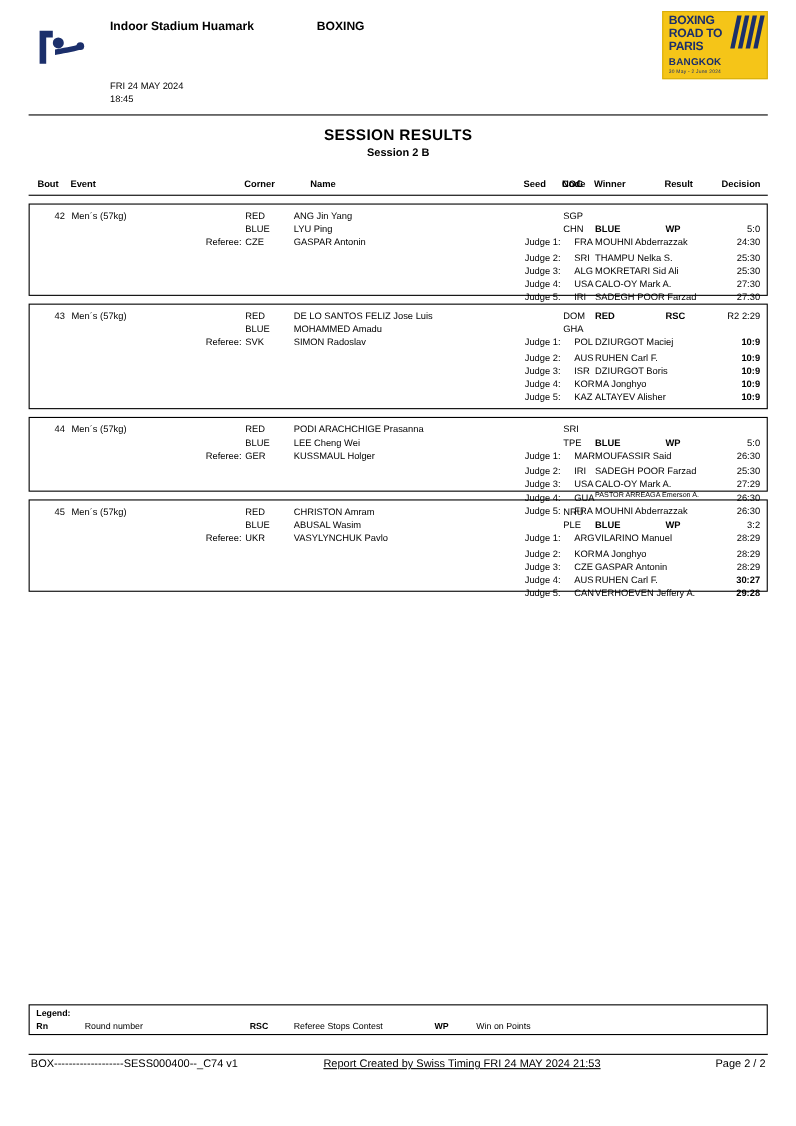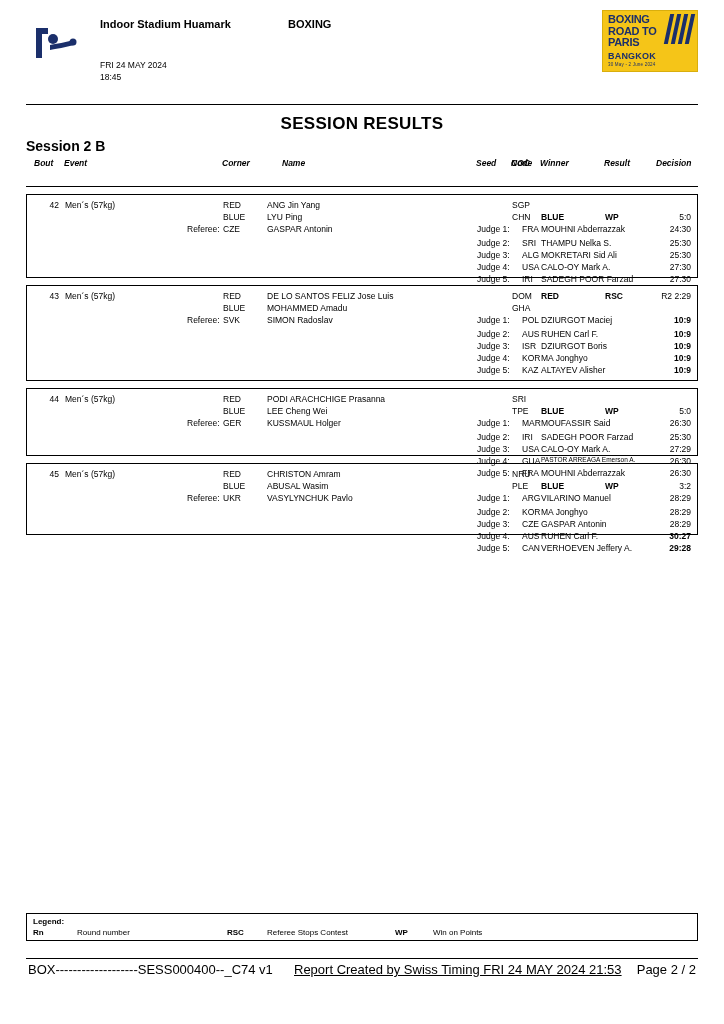--- a/index.html
+++ b/index.html
@@ -51,21 +51,21 @@
     position: absolute;
     left: 262px;
     top: 8px;
     font-size: 11px;
     font-weight: bold;
     color: #000;
   }
   .date-time {
     position: absolute;
     left: 74px;
-    top: 49px;
+    top: 62px;
     font-size: 8.5px;
     line-height: 12px;
     color: #000;
   }
   .logo-right {
     position: absolute;
     right: 0;
     top: 0;
     width: 96px;
     height: 62px;
@@ -117,42 +117,42 @@
     letter-spacing: 0.2px;
   }
   .rule-top {
     border-top: 1.5px solid #000;
     margin-top: 2px;
   }
 
   
   .title {
     text-align: center;
-    font-size: 17px;
+    font-size: 14px;
     font-weight: bold;
     margin-top: 9px;
     letter-spacing: 0.3px;
   }
   .subtitle {
-    text-align: left;
-    font-size: 14px;
+    text-align: center;
+    font-size: 10px;
     font-weight: bold;
     margin-top: 4px;
   }
 
   
   .colhead {
     position: relative;
     height: 22px;
     margin-top: 10px;
     border-bottom: 1px solid #000;
     font-size: 8.5px;
     font-weight: bold;
   }
-  .colhead span { position: absolute; bottom: 18px; font-style: italic; }
+  .colhead span { position: absolute; bottom: 5px; }
   .c-bout   { left: 8px; }
   .c-event  { left: 38px; }
   .c-corner { left: 196px; }
   .c-name   { left: 256px; }
   .c-seed   { left: 450px; }
   .c-noc    { left: 485px; bottom: 3px; }
   .c-noc2   { left: 485px; bottom: 11px; }
   .c-winner { left: 514px; }
   .c-result { left: 578px; }
   .c-dec    { left: 630px; }
@@ -206,21 +206,21 @@
   .lg-wp    { left: 368px; top: 14px; font-weight: bold; }
   .lg-wp-d  { left: 406px; top: 14px; }
 
   
   .footer {
     position: absolute;
     left: 26px;
     top: 958px;
     width: 672px;
     border-top: 1px solid #000;
-    font-size: 13px;
+    font-size: 10px;
     height: 18px;
   }
   .footer span { position: absolute; top: 3px; }
   .ft-left { left: 2px; }
   .ft-mid  { left: 268px; text-decoration: underline; }
   .ft-right{ right: 2px; }
 </style>
 </head>
 <body>
 
@@ -428,21 +428,21 @@
         </div>
         <div class="row">
           <span class="f p-judge">Judge 5:</span>
           <span class="f p-jnoc">FRA</span>
           <span class="f p-jname">MOUHNI Abderrazzak</span>
           <span class="f p-score">26:30</span>
         </div>
       </div>
     </div>
 
-    <div class="bout" style="height:72px">
+    <div class="bout" style="height:84px">
       <div class="bout-inner" style="padding-top:5px">
         <div class="row">
           <span class="f p-bout">45</span>
           <span class="f p-event">Men´s (57kg)</span>
           <span class="f p-corner">RED</span>
           <span class="f p-name">CHRISTON Amram</span>
           <span class="f p-noc">NRU</span>
         </div>
         <div class="row">
           <span class="f p-corner">BLUE</span>

